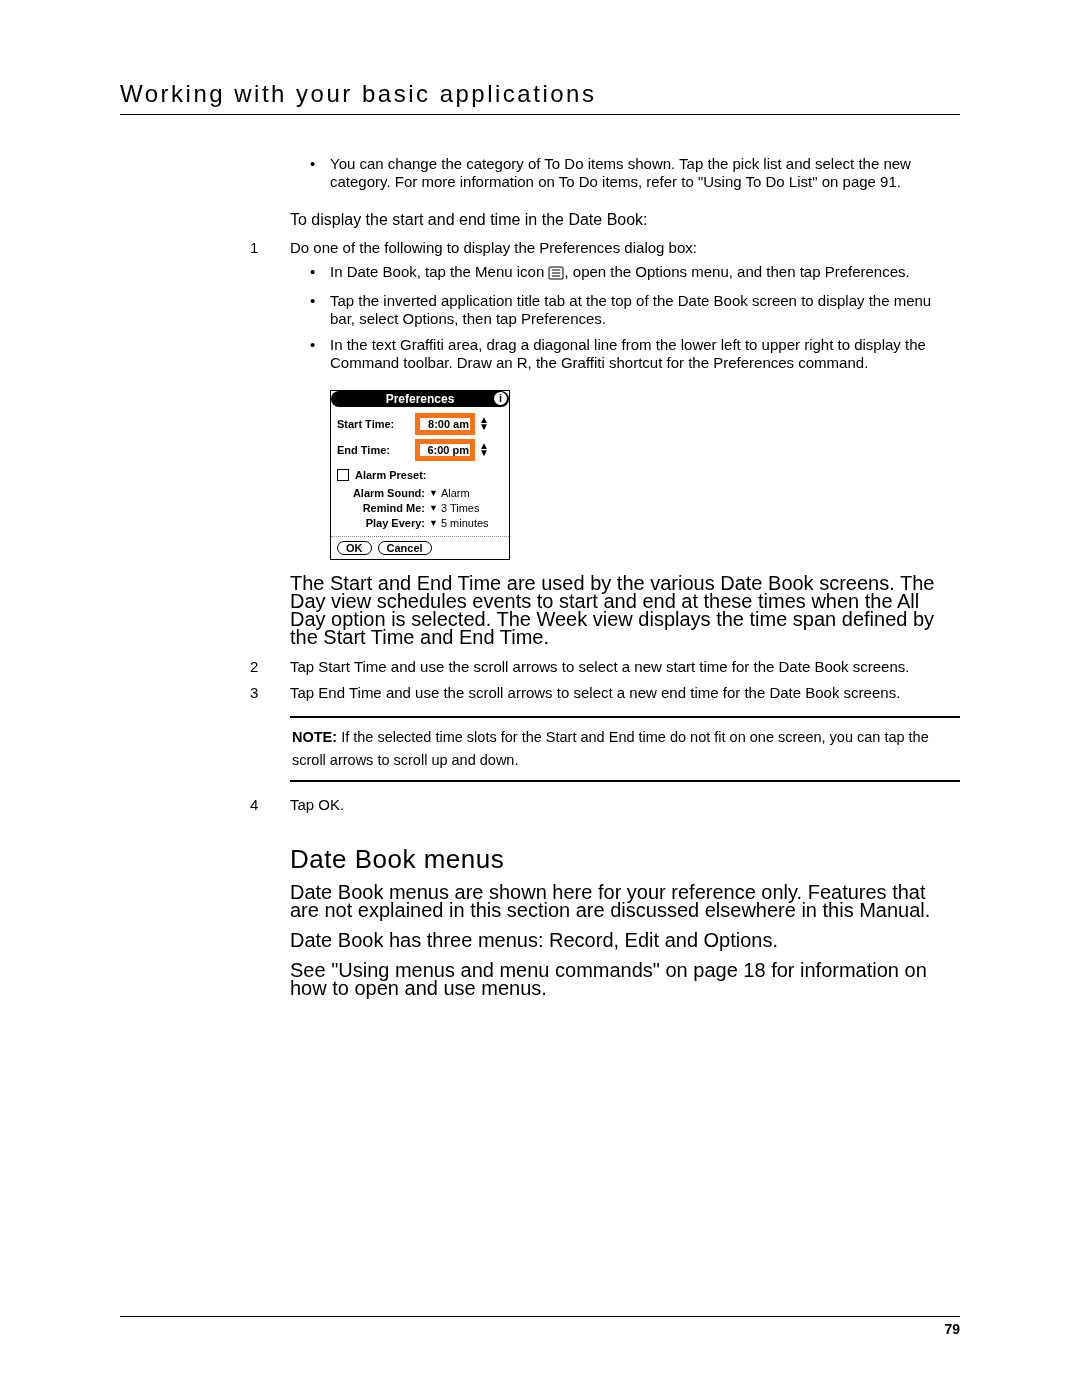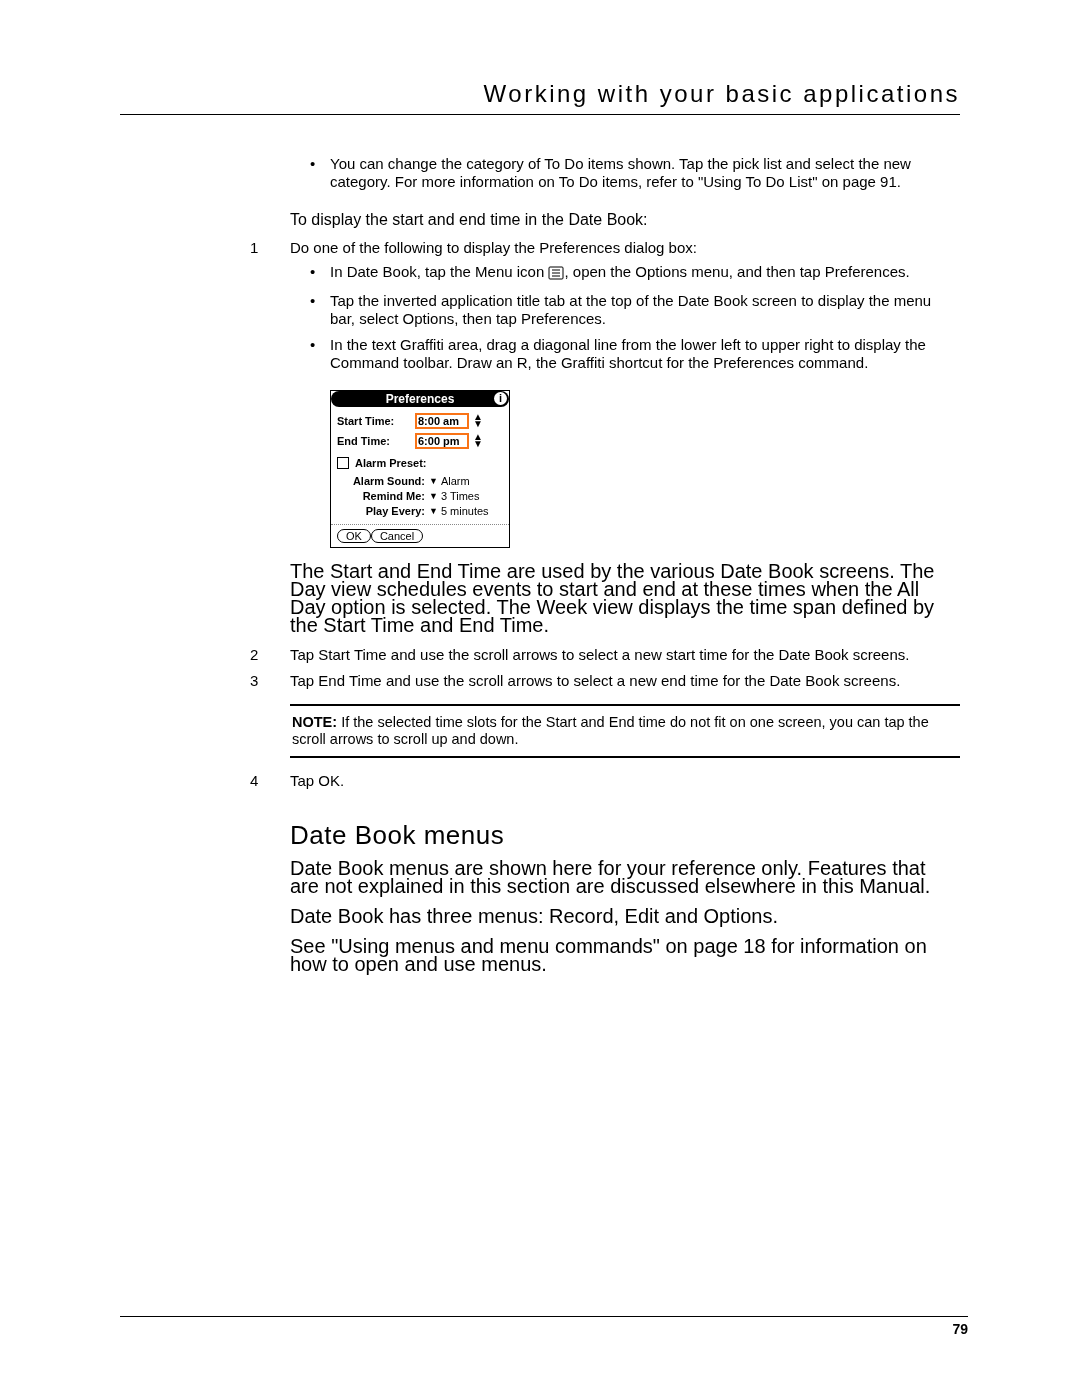--- a/index.html
+++ b/index.html
@@ -11,21 +11,21 @@
     width: 1080px;
   }
   .page {
     width: 1080px;
     height: 1397px;
     padding: 80px 120px 40px 120px;
     box-sizing: border-box;
     position: relative;
   }
   .header-block {
-    text-align: right;
+    text-align: left;
     margin-bottom: 6px;
   }
   .chapter-title {
     font-size: 24px;
     letter-spacing: 2.5px;
     font-weight: 400;
     margin: 0;
   }
   .section-title {
     font-size: 22px;
@@ -135,25 +135,25 @@
     align-items: center;
     margin-bottom: 4px;
   }
   .palm-label {
     width: 72px;
     text-align: left;
     font-weight: bold;
     padding-right: 6px;
   }
   .palm-timebox {
-    border: 2px solid #f97316;
+    border: 5px solid #f97316;
     padding: 0 1px;
     font-weight: bold;
     width: 48px;
-    text-align: left;
+    text-align: right;
   }
   .palm-spin {
     width: 14px;
     margin-left: 4px;
     line-height: 6px;
     font-size: 10px;
   }
   .palm-spin div {
     height: 7px;
   }
@@ -183,52 +183,54 @@
     padding-right: 4px;
   }
   .palm-dropdown-arrow {
     font-size: 9px;
     margin-right: 3px;
   }
   .palm-button-row {
     border-top: 1px dotted #888;
     padding: 4px 6px;
     display: flex;
+    gap: 6px;
+    font-weight: bold;
   }
   .palm-button {
     border: 1px solid #000;
     border-radius: 8px;
     padding: 0 8px;
     font-size: 11px;
     background: #fff;
   }
   .para {
     font-size: 20px;
     line-height: 18px;
     margin: 0 16px 12px 0;
   }
   .note-box {
     border-top: 2px solid #000;
     border-bottom: 2px solid #000;
     padding: 8px 2px;
     margin: 14px 0;
     font-size: 14.5px;
-    line-height: 17px;
+    line-height: 23px;
   }
   .h1-light {
     font-size: 26px;
     font-weight: 300;
     margin: 30px 0 8px 0;
     letter-spacing: 0.5px;
   }
   .footer {
     position: absolute;
     bottom: 60px;
     left: 120px;
-    right: 112px;
+    right: 120px;
     border-top: 1px solid #000;
     text-align: right;
     font-size: 14px;
     padding-top: 4px;
     font-weight: bold;
   }
 </style>
 </head>
 <body>
 

